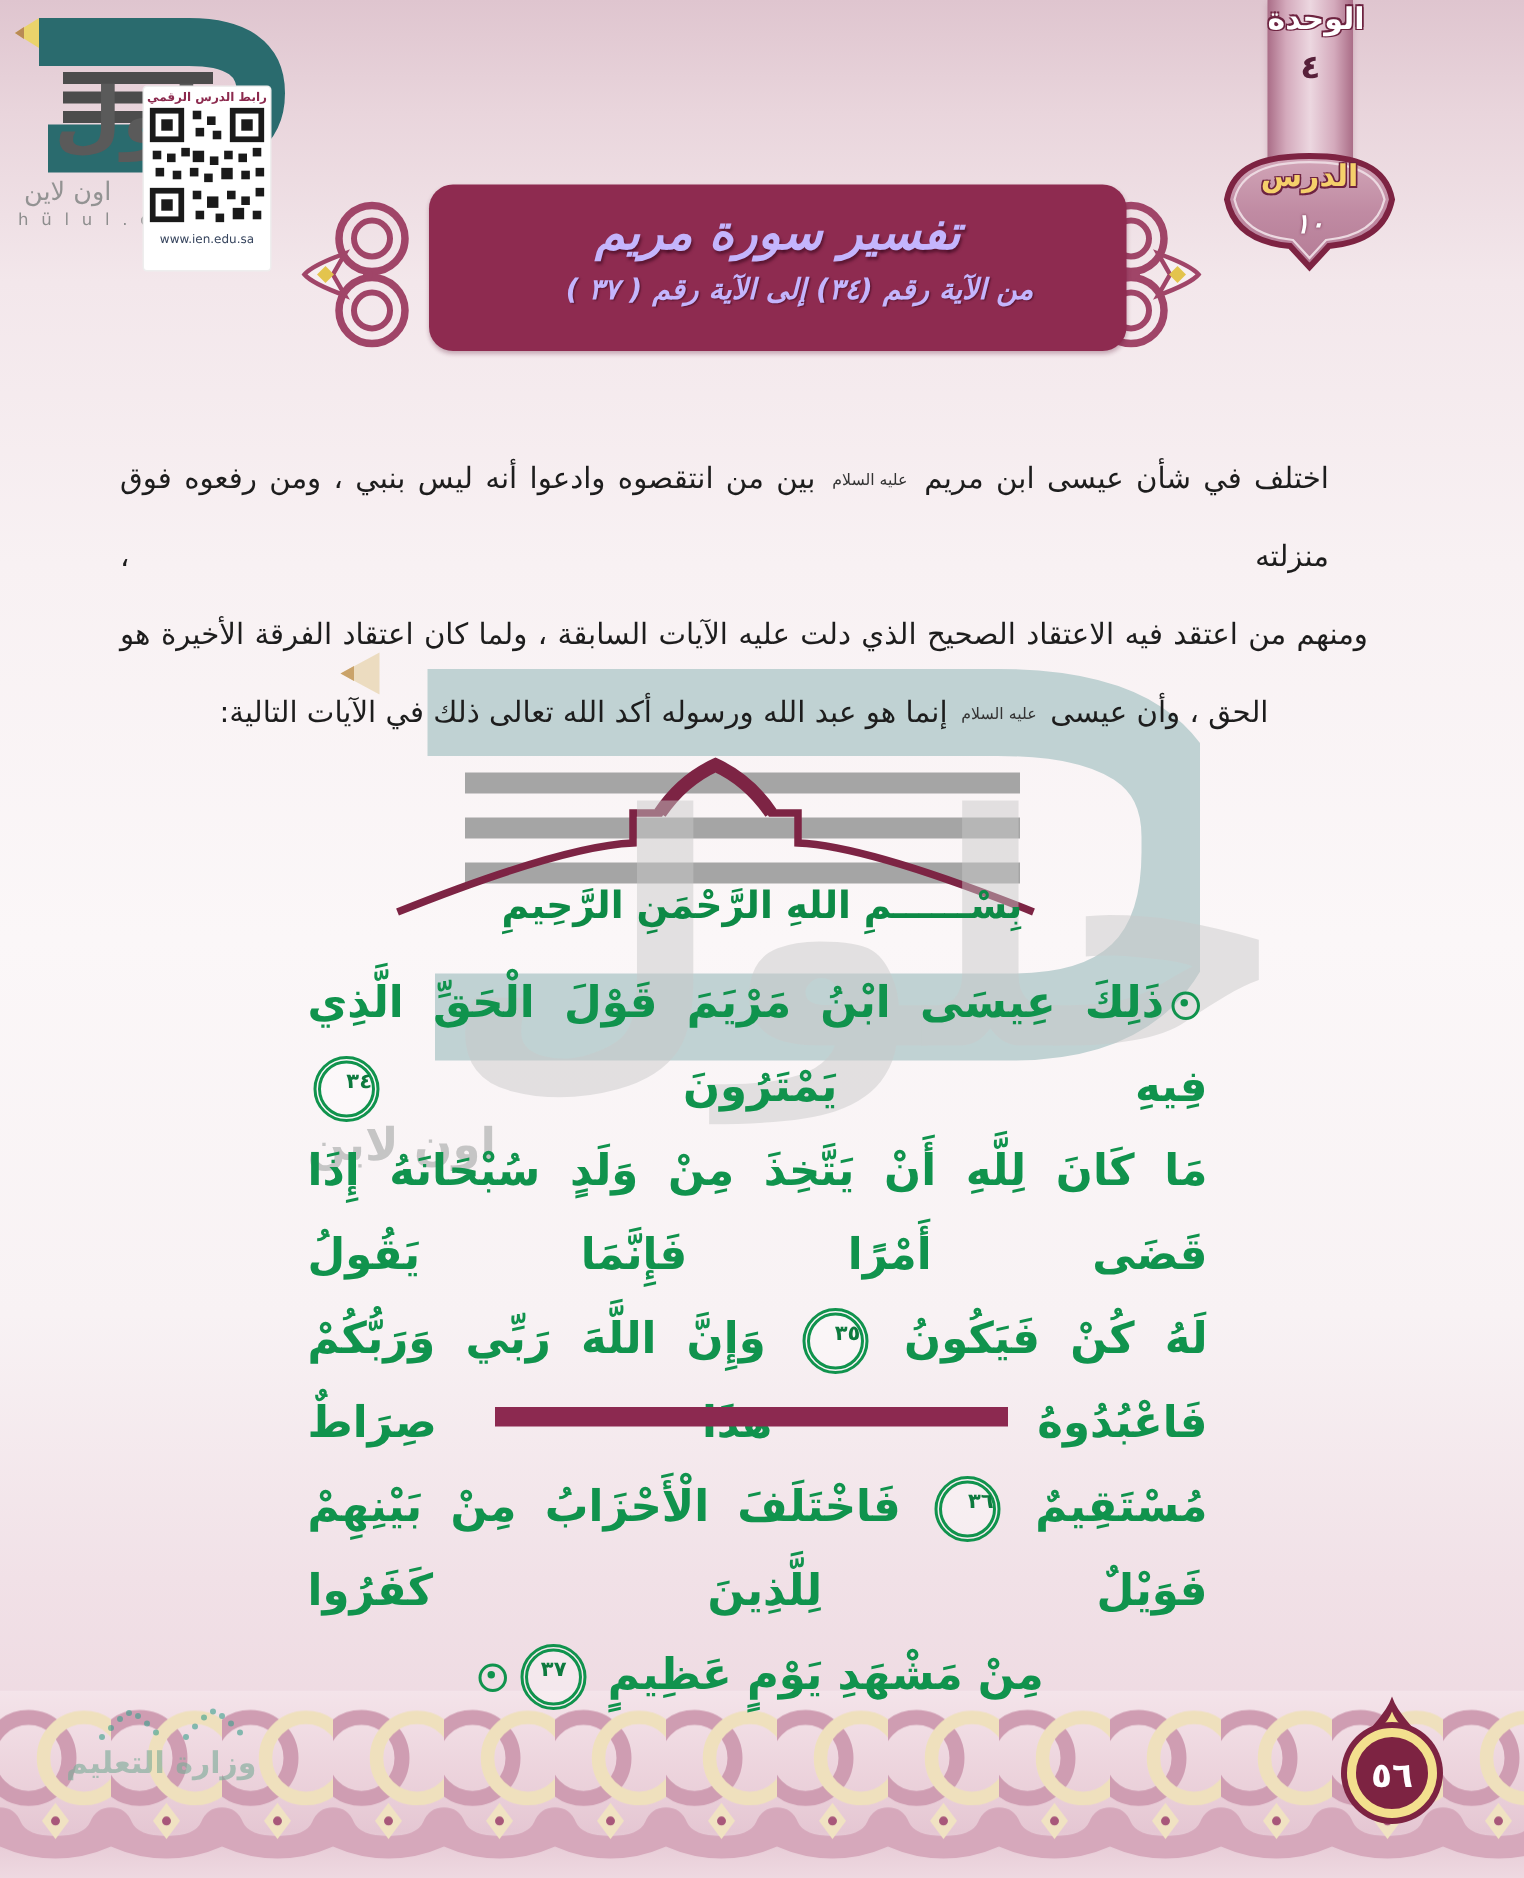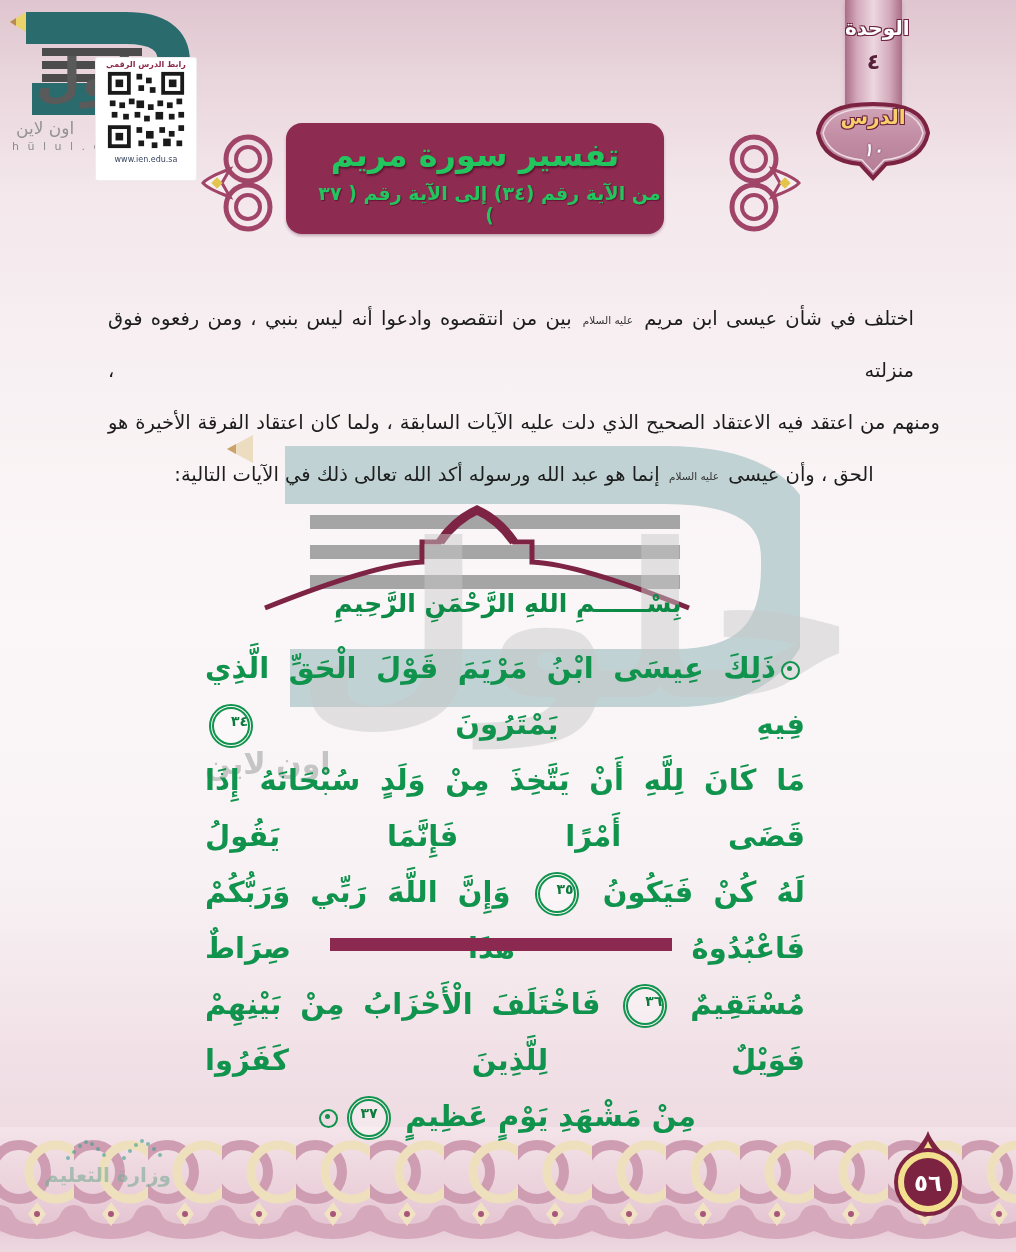--- a/index.html
+++ b/index.html
@@ -11,49 +11,49 @@
       #f8f2f4 70%,#f1e1e7 84%,#eed9e1 93%,#edd8e0 100%);
   }
   .abs{position:absolute;}
 
   
   .logo-block{left:0;top:0;width:212px;height:198px;z-index:6;}
   .logo-book{position:absolute;left:8px;top:2px;}
   .logo-brand{position:absolute;left:36px;top:48px;font-size:52px;font-weight:bold;color:#5a5a5a;z-index:1;}
   .logo-sub{position:absolute;left:16px;top:118px;font-size:17px;color:#939393;z-index:1;}
   .logo-latin{position:absolute;left:12px;top:140px;font-size:11px;letter-spacing:2.5px;color:#8d8d8d;white-space:nowrap;width:190px;overflow:hidden;z-index:1;}
-  .qr-card{position:absolute;left:96px;top:58px;width:100px;height:122px;background:#fff;border-radius:2px;z-index:2;text-align:center;box-shadow:0 0 0 1px #eee;}
+  .qr-card{position:absolute;left:96px;top:58px;width:84px;height:122px;background:#fff;border-radius:2px;z-index:2;text-align:center;box-shadow:0 0 0 1px #eee;}
   .qr-caption{font-size:8px;color:#8c2a4e;font-weight:bold;margin-top:2px;}
   .qr-url{font-size:8px;color:#37455e;margin-top:1px;text-align:center;}
 
   
   .unit-ribbon{left:845px;top:0;width:57px;height:107px;text-align:center;z-index:5;
     background:linear-gradient(90deg,#aa6d87 0%,#d4aabc 22%,#ecd7e0 50%,#d4aabc 78%,#aa6d87 100%);
     box-shadow:0 2px 4px rgba(120,50,80,.25);}
-  .unit-label{margin-top:16px;font-size:20px;font-weight:bold;color:#fff;
+  .unit-label{font-size:20px;font-weight:bold;color:#fff;
     text-shadow:-1px -1px 0 #6d2340,1px -1px 0 #6d2340,-1px 1px 0 #6d2340,1px 1px 0 #6d2340;}
   .unit-number{margin-top:9px;font-size:22px;font-weight:bold;color:#57203a;}
   .lesson-badge{left:810px;top:95px;width:126px;height:88px;z-index:6;}
   .lesson-badge svg{position:absolute;left:0;top:0;}
   .lesson-label{position:absolute;top:10px;width:100%;text-align:center;font-size:20px;font-weight:bold;color:#f5d06b;
     text-shadow:-1px -1px 0 #6d2340,1px -1px 0 #6d2340,-1px 1px 0 #6d2340,1px 1px 0 #6d2340;}
   .lesson-number{position:absolute;top:44px;width:100%;text-align:center;font-size:18px;font-weight:bold;color:#fff;
     text-shadow:0 0 2px #6d2340;font-style:italic;}
 
   
-  .title-banner{left:286px;top:123px;width:378px;height:111px;background:#8e2b50;border-radius:16px;
-    text-align:center;color:#22c55e;z-index:4;box-shadow:0 2px 3px rgba(90,20,50,.3);}
+  .title-banner{left:286px;top:123px;width:465px;height:111px;background:#8e2b50;border-radius:16px;
+    text-align:center;color:#c4b5fd;z-index:4;box-shadow:0 2px 3px rgba(90,20,50,.3);font-style:italic;}
   .title-main{margin-top:13px;font-size:32px;font-weight:bold;text-shadow:1px 2px 2px rgba(50,5,25,.55);}
   .title-sub{margin-top:8px;font-size:19px;font-weight:bold;text-shadow:1px 1px 1px rgba(50,5,25,.5);padding-left:29px;}
   .ornament{z-index:3;}
   .orn-left{left:200px;top:126px;}
   .orn-right{left:716px;top:126px;transform:scaleX(-1);}
 
   
-  .paragraph{left:108px;top:293px;width:832px;font-size:19.5px;line-height:52px;color:#1d1d1d;z-index:3;}
+  .paragraph{left:80px;top:293px;width:832px;font-size:19.5px;line-height:52px;color:#1d1d1d;z-index:3;}
   .pline{display:block;}
   .justify{text-align:justify;text-align-last:justify;}
   .indent{padding-right:26px;}
   .centerline{text-align:center;text-align-last:center;}
   .honorific{display:inline-block;font-size:10.5px;line-height:12px;margin:0 3px;vertical-align:middle;color:#333;}
 
   
   .center-graphic{left:225px;top:418px;z-index:1;}
   .wm{color:#c9c9c9;z-index:2;font-weight:bold;}
   .wm-brand{left:295px;top:515px;width:530px;font-size:215px;line-height:1;text-align:center;opacity:.48;}

